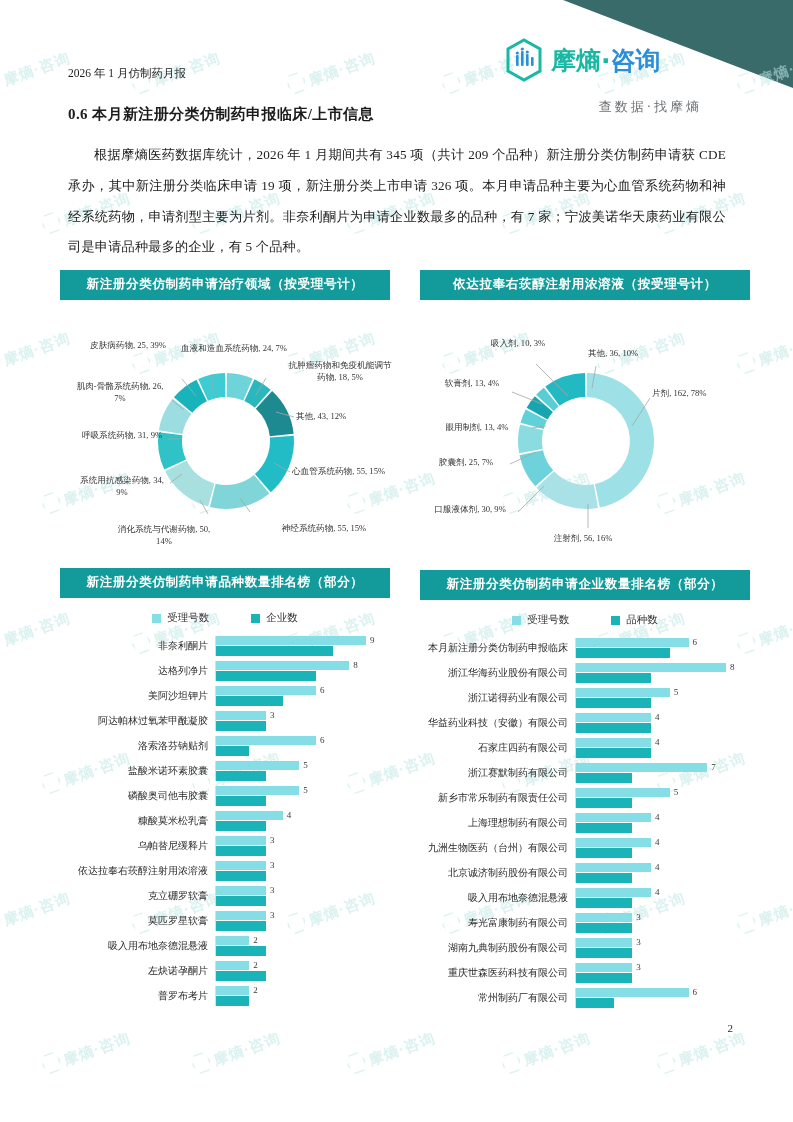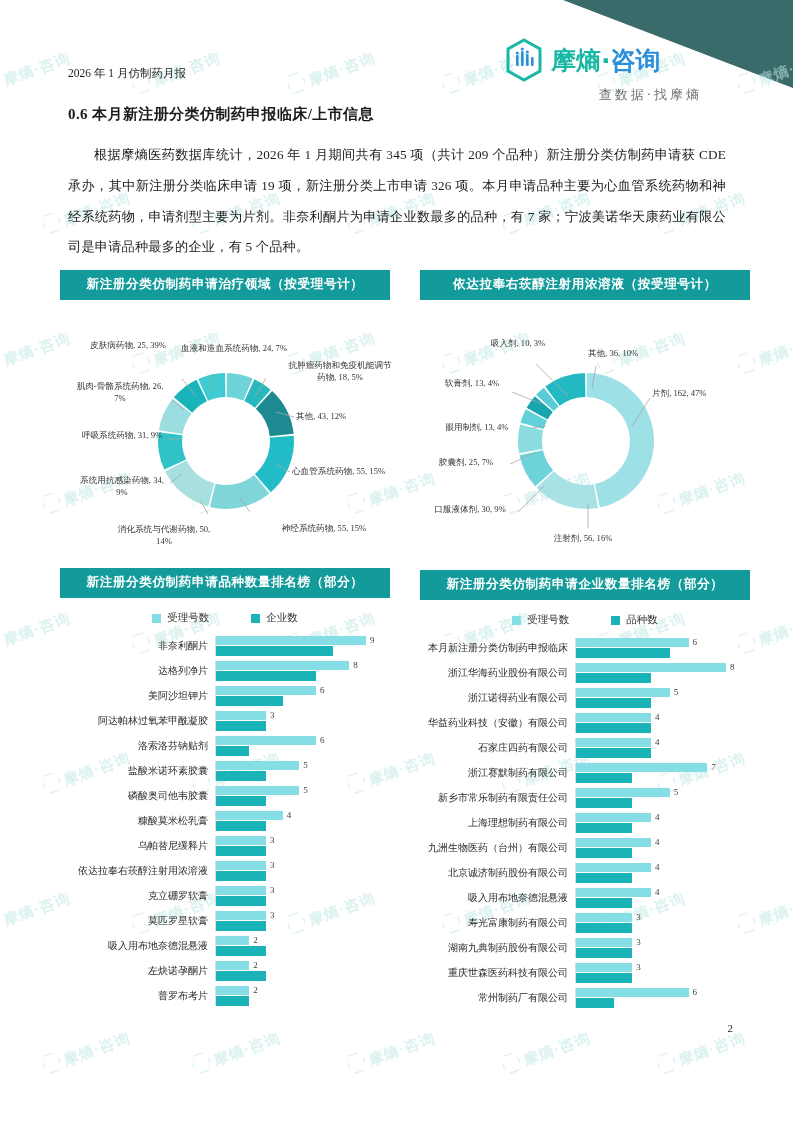--- a/index.html
+++ b/index.html
@@ -24,21 +24,21 @@
 
   
   .corner-tri{position:absolute;top:0;right:0;width:230px;height:88px;z-index:1;}
   .logo{position:absolute;left:504px;top:38px;z-index:4;width:200px;}
   .logo-row{display:flex;align-items:center;gap:7px;}
   .logo-mark{width:40px;height:44px;position:relative;flex:0 0 auto;}
   .logo-text{font-family:"DejaVu Sans","Liberation Sans",sans-serif;font-weight:700;
      font-size:25px;line-height:1;letter-spacing:0px;}
   .logo-text .g{color:#18b8a5;}
   .logo-text .b{color:#2a8fd8;}
-  .logo-sub{margin-top:4px;text-align:right;font-size:13px;color:#6d7174;letter-spacing:3px;
+  .logo-sub{margin-top:16px;text-align:right;font-size:13px;color:#6d7174;letter-spacing:3px;
      font-family:"DejaVu Sans","Liberation Sans",sans-serif;padding-right:2px;}
 
   .doc-head{position:absolute;left:68px;top:66px;font-size:11.5px;color:#1c1c1c;z-index:4;}
   h1.sec{position:absolute;left:68px;top:105px;margin:0;font-size:15px;font-weight:700;z-index:4;
      letter-spacing:.4px;}
   .body-para{position:absolute;left:68px;top:140px;width:658px;font-size:13.2px;
      line-height:2.33;text-align:justify;text-indent:26px;z-index:4;letter-spacing:.2px;}
 
   
   .card{position:absolute;z-index:4;}
@@ -171,21 +171,21 @@
             <polyline points="168,228 168,204" fill="none" stroke="#a6a6a6" stroke-width="0.8"></polyline>
             <polyline points="230,98 212,126" fill="none" stroke="#a6a6a6" stroke-width="0.8"></polyline>
           </svg>
         <div class="dlabel" style="left:56px;top:38px;width:84px;">吸入剂, 10, 3%</div>
         <div class="dlabel" style="left:168px;top:48px;width:92px;text-align:left;">其他, 36, 10%</div>
         <div class="dlabel" style="left:14px;top:78px;width:76px;">软膏剂, 13, 4%</div>
         <div class="dlabel" style="left:0px;top:122px;width:114px;">眼用制剂, 13, 4%</div>
         <div class="dlabel" style="left:8px;top:157px;width:76px;">胶囊剂, 25, 7%</div>
         <div class="dlabel" style="left:4px;top:204px;width:92px;">口服液体剂, 30, 9%</div>
         <div class="dlabel" style="left:108px;top:233px;width:110px;">注射剂, 56, 16%</div>
-        <div class="dlabel" style="left:232px;top:88px;width:96px;text-align:left;">片剂, 162, 47%</div>
+        <div class="dlabel" style="left:232px;top:88px;width:96px;text-align:left;">片剂, 162, 78%</div>
       </div>
     </div>
   </div>
 
   <div class="card" id="card3">
     <div class="card-title">新注册分类仿制药申请品种数量排名榜（部分）</div>
     <div class="card-body">
       <div class="legend">
         <span class="legend-item">
           <i class="swatch" style="background:#85dde5"></i>

